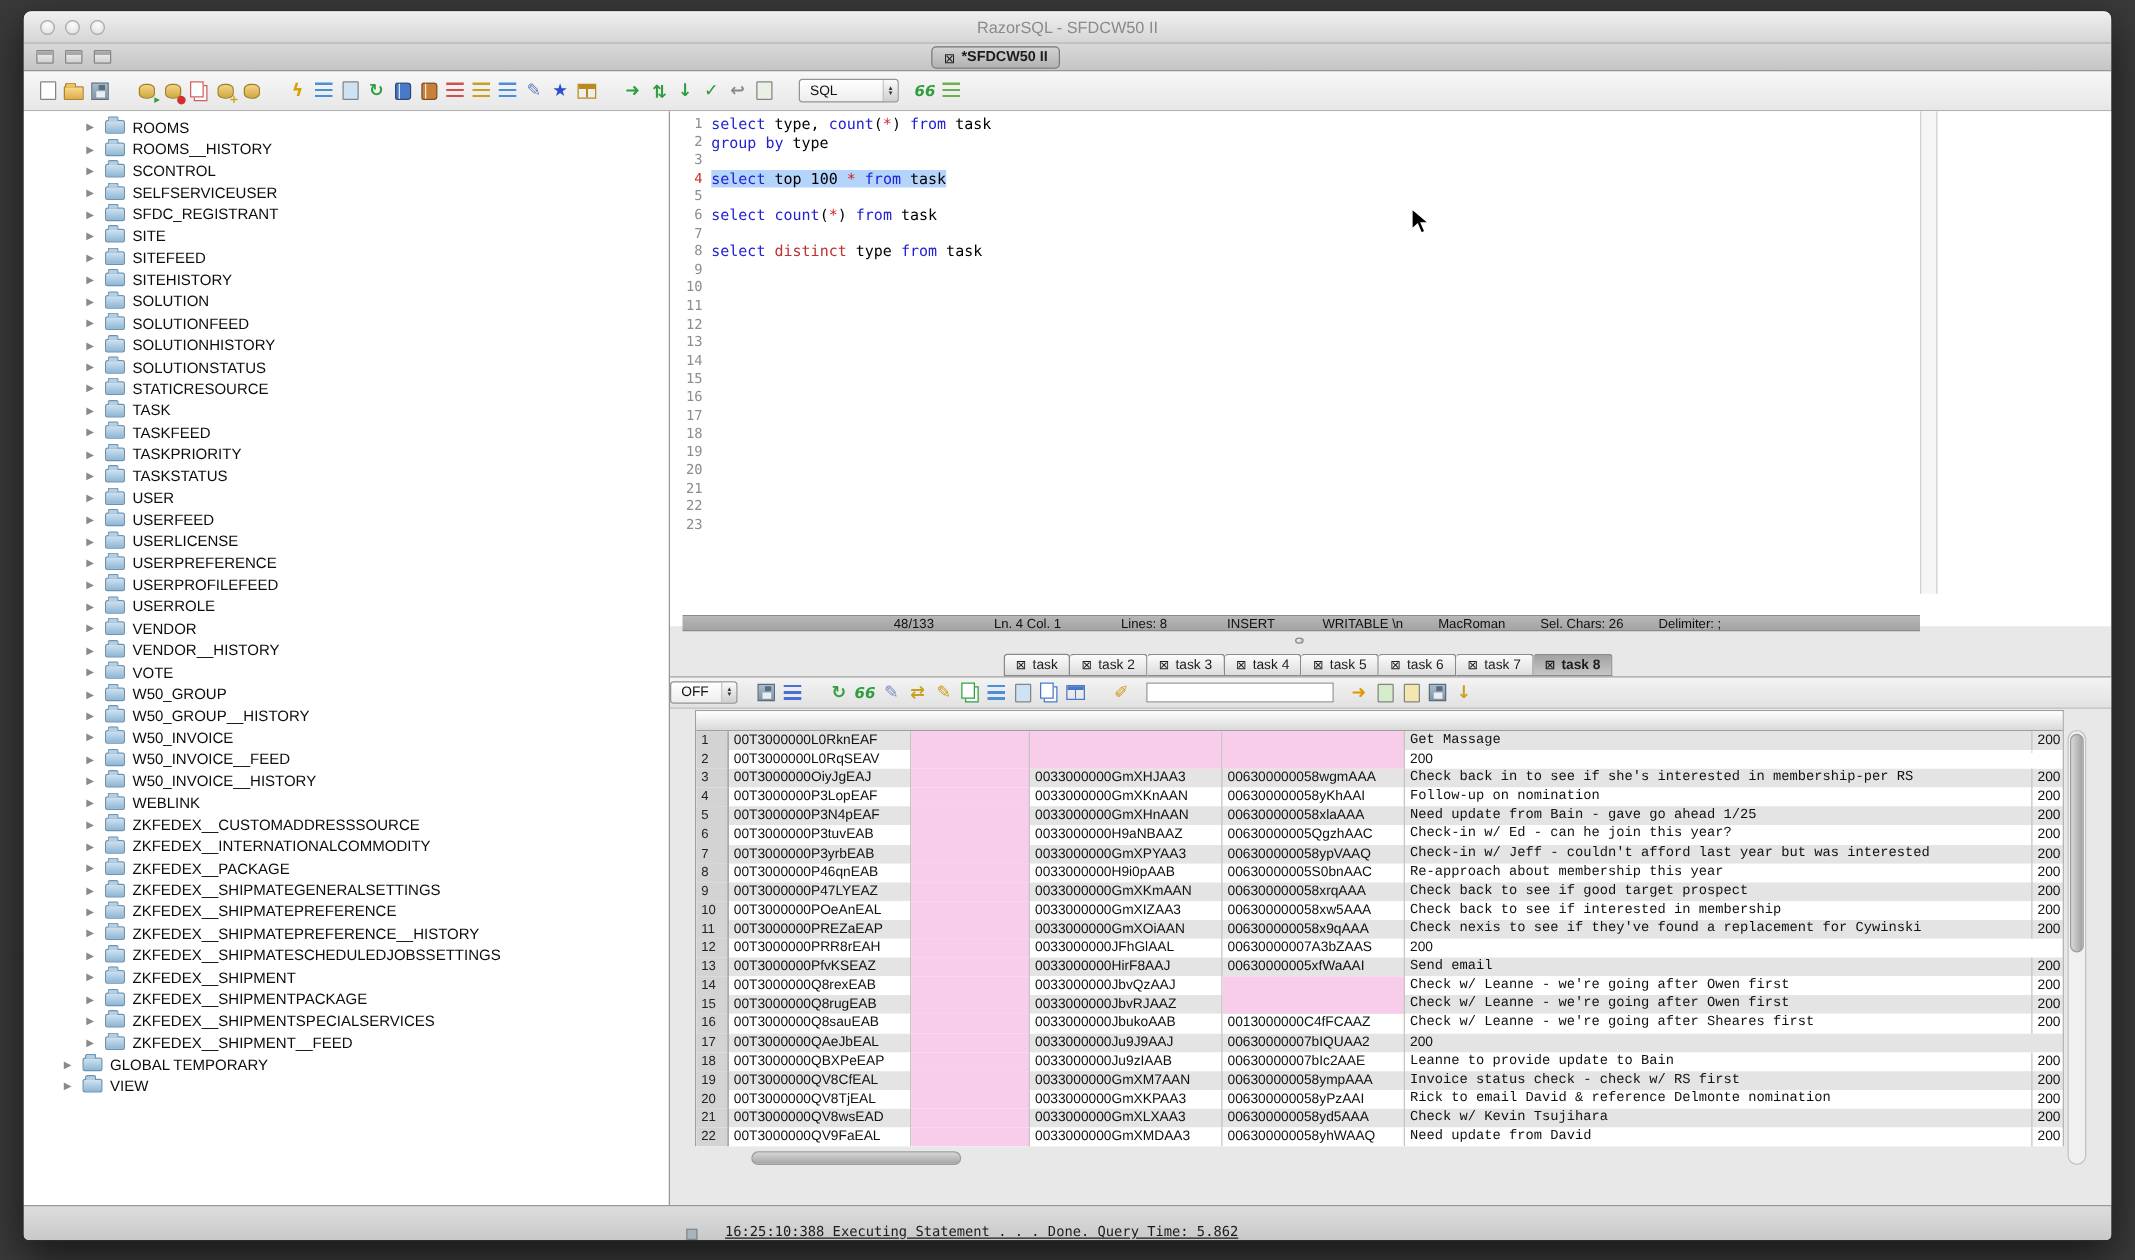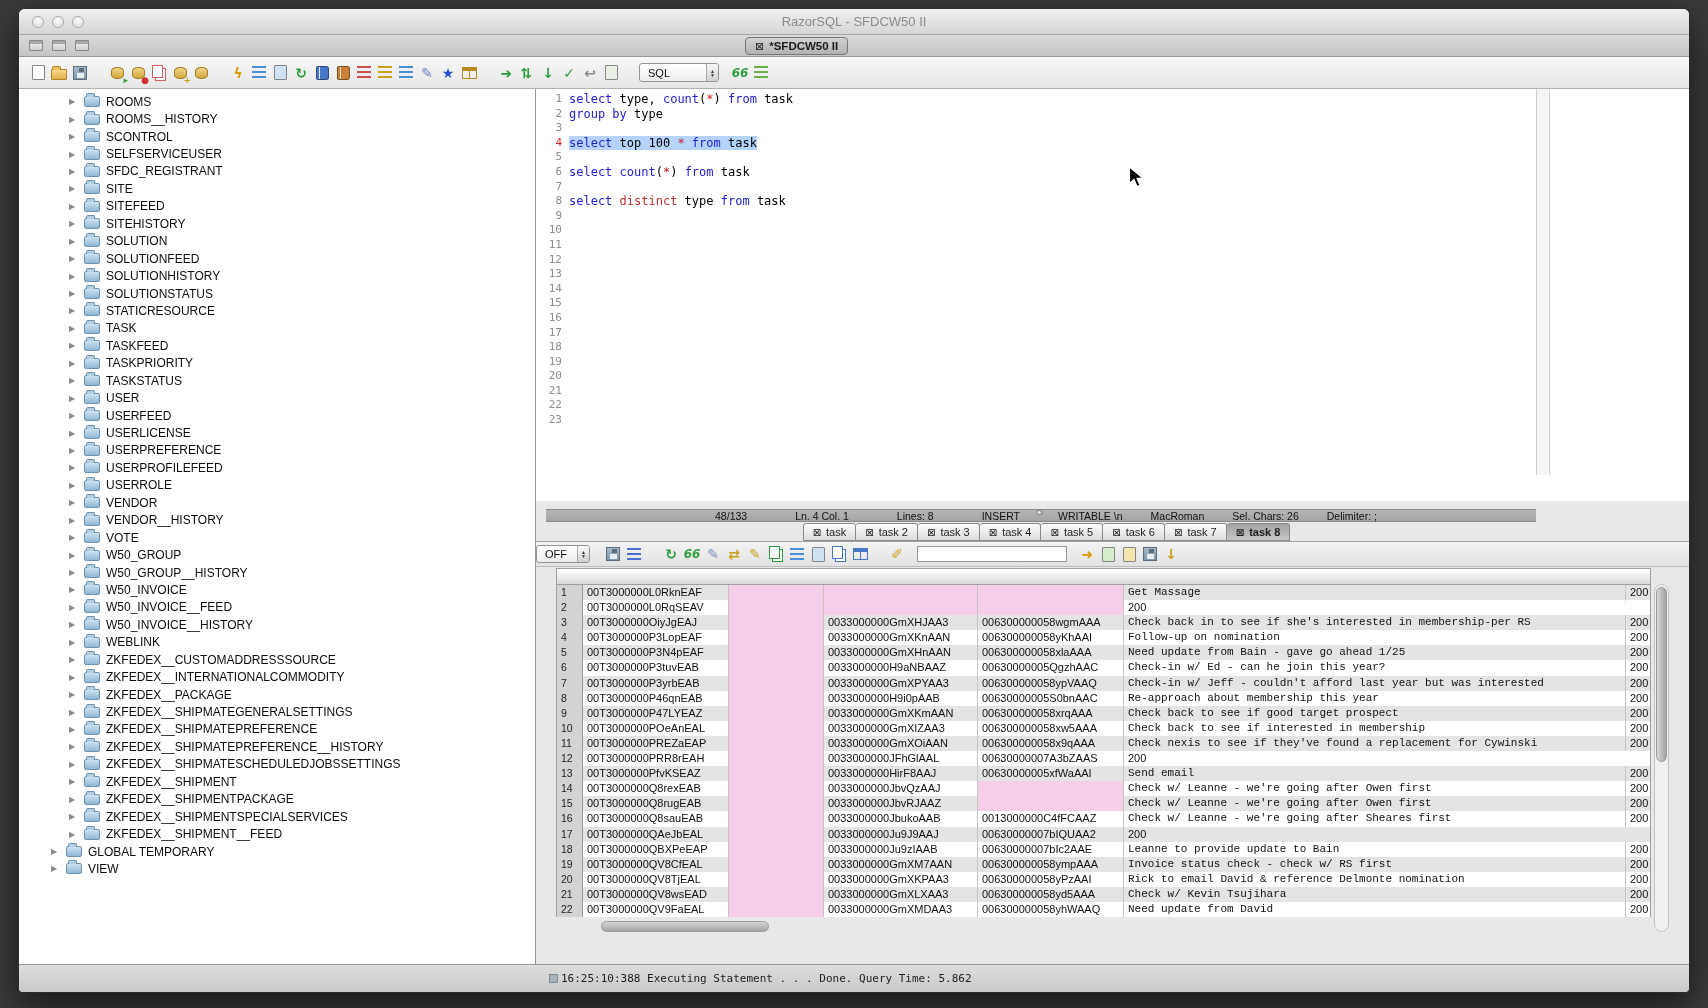--- a/index.html
+++ b/index.html
@@ -83,21 +83,21 @@
   .gutter { width:18px; flex:0 0 18px; padding-top:3px; text-align:right;
     font:11px/14.6px "DejaVu Sans Mono", monospace; color:#8d8d8d; }
   .gutter .cur { color:#cc2a2a; }
   .code { padding:3px 0 0 7px; font:12px/14.6px "DejaVu Sans Mono", monospace; color:#000; white-space:pre; }
   .kw { color:#2222d2; }
   .st { color:#cf2020; }
   .rd { color:#c03030; }
   .sel { background:#b5d4fb; }
   .evtrack { position:absolute; left:1000px; top:0; width:14px; height:386px;
     background:#f5f5f5; border-left:1px solid #cfcfcf; border-right:1px solid #cfcfcf; }
-  .editor-info { position:absolute; left:10px; top:420px; width:990px; height:13px;
+  .editor-info { position:absolute; left:10px; top:403px; width:990px; height:13px;
     background:linear-gradient(#b6b6b6,#a4a4a4); border-top:1px solid #8b8b8b; border-bottom:1px solid #8b8b8b;
     display:flex; align-items:center; justify-content:center; font-size:10.5px; color:#101010; }
   .editor-info span { margin:0 14px; white-space:nowrap; }
   .editor-info .wgap { margin:0 24px; }
 
   
   .results { flex:1; display:flex; flex-direction:column; background:#e8e8e8; min-height:0; }
   .splitgap { height:22px; flex:0 0 22px; position:relative; }
   .splitdot { position:absolute; left:500px; top:9px; width:7px; height:5px; border-radius:50%;
     background:radial-gradient(circle at 40% 35%, #fdfdfd, #9a9a9a); border:1px solid #8b8b8b; }
@@ -130,22 +130,22 @@
   .vtrack2 { position:absolute; left:1118px; top:17px; width:15px; height:348px;
     background:#f0f0f0; border:1px solid #c2c2c2; border-radius:8px; }
   .vthumb2 { position:absolute; left:1px; top:2px; width:11px; height:175px; border-radius:6px;
     background:linear-gradient(90deg,#d8d8d8,#a2a2a2); border:1px solid #9a9a9a; }
   .hscroll { position:relative; width:1095px; height:13px; margin-top:3px; }
   .hthumb { position:absolute; left:45px; top:1px; width:168px; height:11px; border-radius:6px;
     background:linear-gradient(#d6d6d6,#a5a5a5); border:1px solid #9c9c9c; }
 
   
   .statusbar { height:28px; flex:0 0 28px; background:linear-gradient(#dddddd,#c9c9c9);
-    border-top:1px solid #999; display:flex; align-items:center; padding-left:530px; gap:3px;
-    font:11px "DejaVu Sans Mono", monospace; color:#1c1c1c; }
+    border-top:1px solid #999; display:flex; align-items:flex-end; padding-left:530px; gap:22px;
+    font:11px "DejaVu Sans Mono", monospace; color:#1c1c1c;text-decoration:underline; }
   .status-sq { width:9px; height:9px; background:#a9b3ba; border:1px solid #7e8a92; }
 
   .cursor { position:absolute; left:1128px; top:166px; z-index:50; }
 </style>
 </head>
 <body>
 
 <div class="desktop">
   <div class="window">
 

